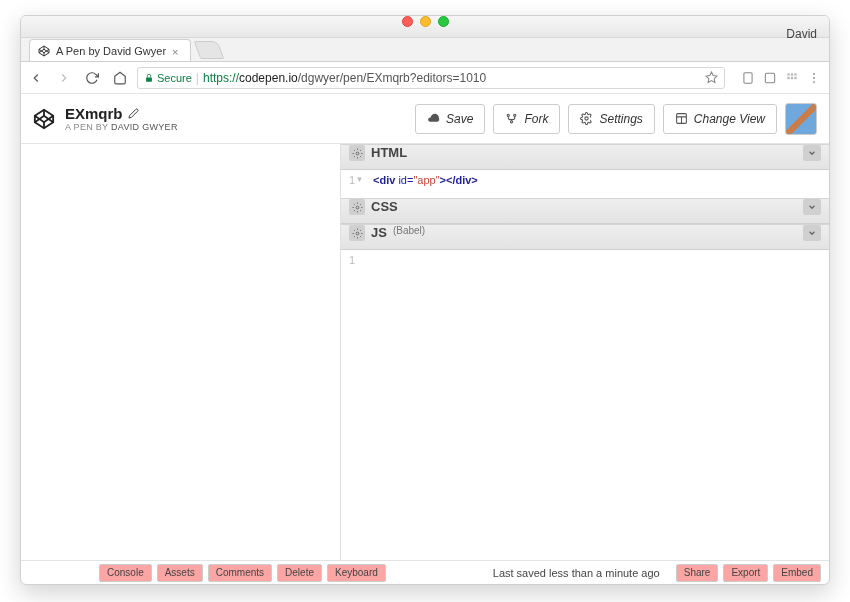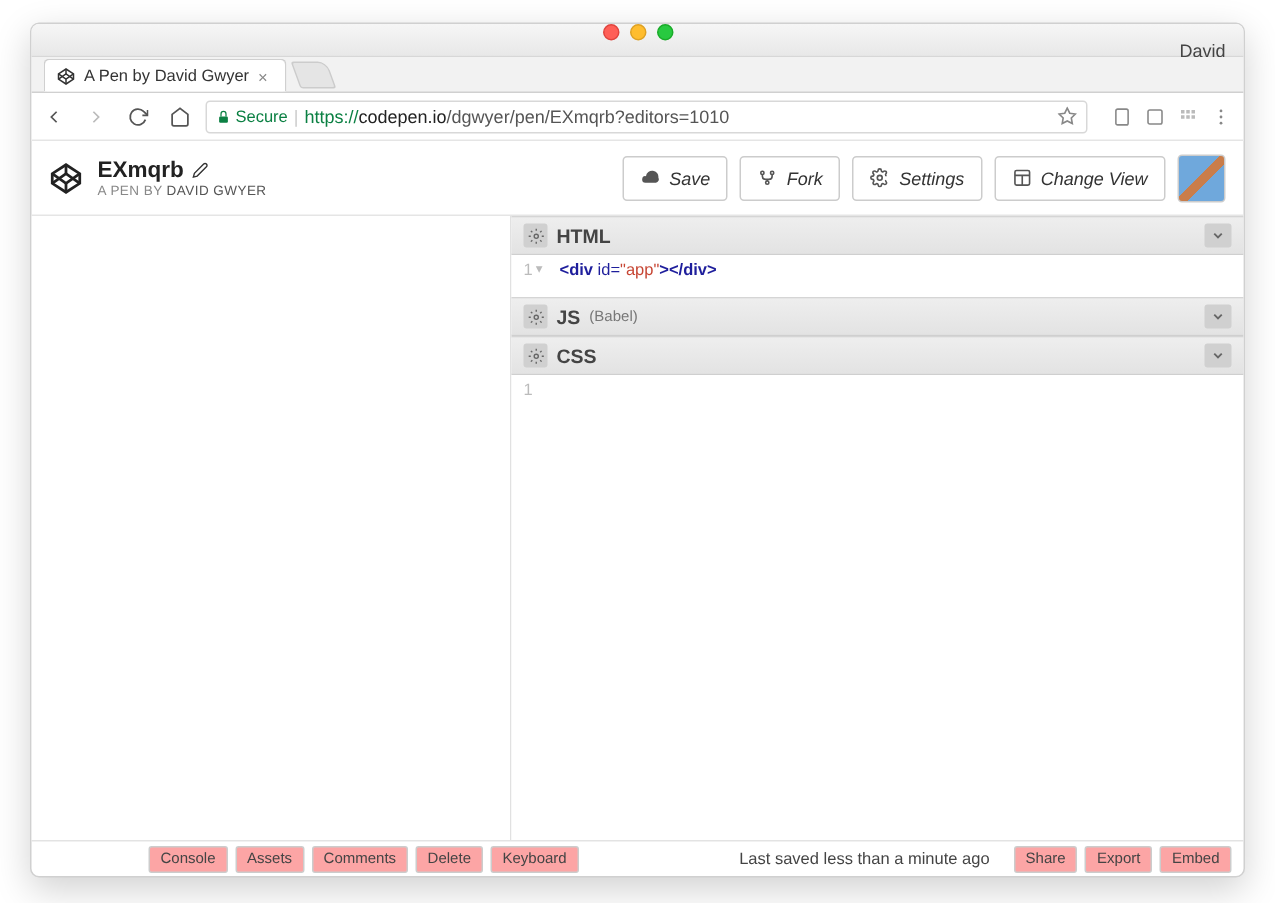--- a/index.html
+++ b/index.html
@@ -46,21 +46,21 @@
 .cp-actions { margin-left: auto; display: flex; gap: 8px; align-items: center; }
 .cp-btn { height: 30px; border: 1px solid #ccc; background: #fff; border-radius: 3px; padding: 0 11px; font-size: 12px; color: #333; display: flex; align-items: center; gap: 6px; cursor: pointer; font-style: italic; }
 .cp-btn svg { width: 13px; height: 13px; }
 .avatar { width: 32px; height: 32px; border-radius: 3px; background: linear-gradient(135deg,#6fa8dc 45%, #c97d4a 45% 60%, #6fa8dc 60%); border: 1px solid #ccc; }
 
 
 .main { flex: 1; display: flex; min-height: 0; }
 .preview-pane { width: 320px; border-right: 1px solid #e1e1e1; background: #fff; }
 .editor-stack { flex: 1; display: flex; flex-direction: column; }
 
-.panel-head { height: 26px; background: linear-gradient(#eeeeee,#e3e3e3); border-top: 1px solid #d5d5d5; border-bottom: 1px solid #cfcfcf; display: flex; align-items: center; padding: 0 8px; gap: 6px; font-size: 13px; color: #444; font-weight: 700; }
+.panel-head { height: 26px; background: linear-gradient(#eeeeee,#e3e3e3); border-top: 1px solid #d5d5d5; border-bottom: 1px solid #cfcfcf; display: flex; padding: 0 8px; gap: 6px; font-size: 13px; color: #444; font-weight: 700; }
 .panel-head .gear { width: 16px; height: 16px; background: #d0d0d0; border-radius: 2px; display: flex; align-items: center; justify-content: center; }
 .panel-head .gear svg { width: 11px; height: 11px; }
 .panel-head .preproc { font-weight: 400; font-size: 10px; color: #777; }
 .panel-head .chev { margin-left: auto; width: 18px; height: 16px; background: #d0d0d0; border-radius: 2px; display: flex; align-items: center; justify-content: center; }
 .panel-head .chev svg { width: 10px; height: 10px; }
 
 .code-body { background: #fff; font-family: Menlo, Consolas, monospace; font-size: 11px; padding: 4px 8px; display: flex; gap: 8px; height: 28px; }
 .gutter { color: #bbb; width: 16px; text-align: right; display: flex; align-items: flex-start; gap: 2px; }
 .gutter-line { color: #bbb; }
 .fold { color: #bbb; font-size: 9px; }
@@ -253,37 +253,37 @@
         <div class="code-line"><span class="tag">&lt;div</span> <span class="attr">id</span><span class="eq">=</span><span class="string">"app"</span><span class="tag">&gt;&lt;/div&gt;</span></div>
       </div>
 
       <div class="panel-head">
         <span class="gear">
             <svg viewBox="0 0 24 24" fill="none" stroke="#666" stroke-width="2">
               <circle cx="12" cy="12" r="3"></circle>
               <path d="M12 1v3M12 20v3M4.2 4.2l2.1 2.1M17.7 17.7l2.1 2.1M1 12h3M20 12h3M4.2 19.8l2.1-2.1M17.7 6.3l2.1-2.1"></path>
             </svg>
           </span>
-        <span>JS</span>
-        <span class="preproc">(Babel)</span>
+        <span>CSS</span>
         <span class="chev">
             <svg viewBox="0 0 24 24" fill="none" stroke="#666" stroke-width="3">
               <polyline points="6 9 12 15 18 9"></polyline>
             </svg>
           </span>
       </div>
 
       <div class="panel-head">
         <span class="gear">
             <svg viewBox="0 0 24 24" fill="none" stroke="#666" stroke-width="2">
               <circle cx="12" cy="12" r="3"></circle>
               <path d="M12 1v3M12 20v3M4.2 4.2l2.1 2.1M17.7 17.7l2.1 2.1M1 12h3M20 12h3M4.2 19.8l2.1-2.1M17.7 6.3l2.1-2.1"></path>
             </svg>
           </span>
-        <span>CSS</span>
+        <span>JS</span>
+        <span class="preproc">(Babel)</span>
         <span class="chev">
             <svg viewBox="0 0 24 24" fill="none" stroke="#666" stroke-width="3">
               <polyline points="6 9 12 15 18 9"></polyline>
             </svg>
           </span>
       </div>
       <div class="js-body">
         <div class="gutter">
             <span class="gutter-line">1</span>
           </div>

